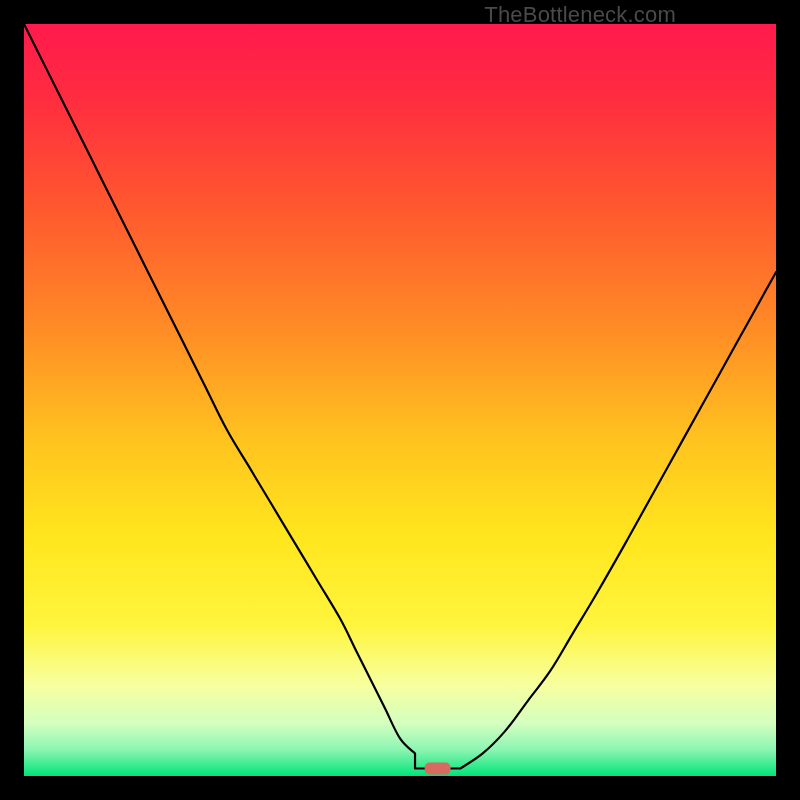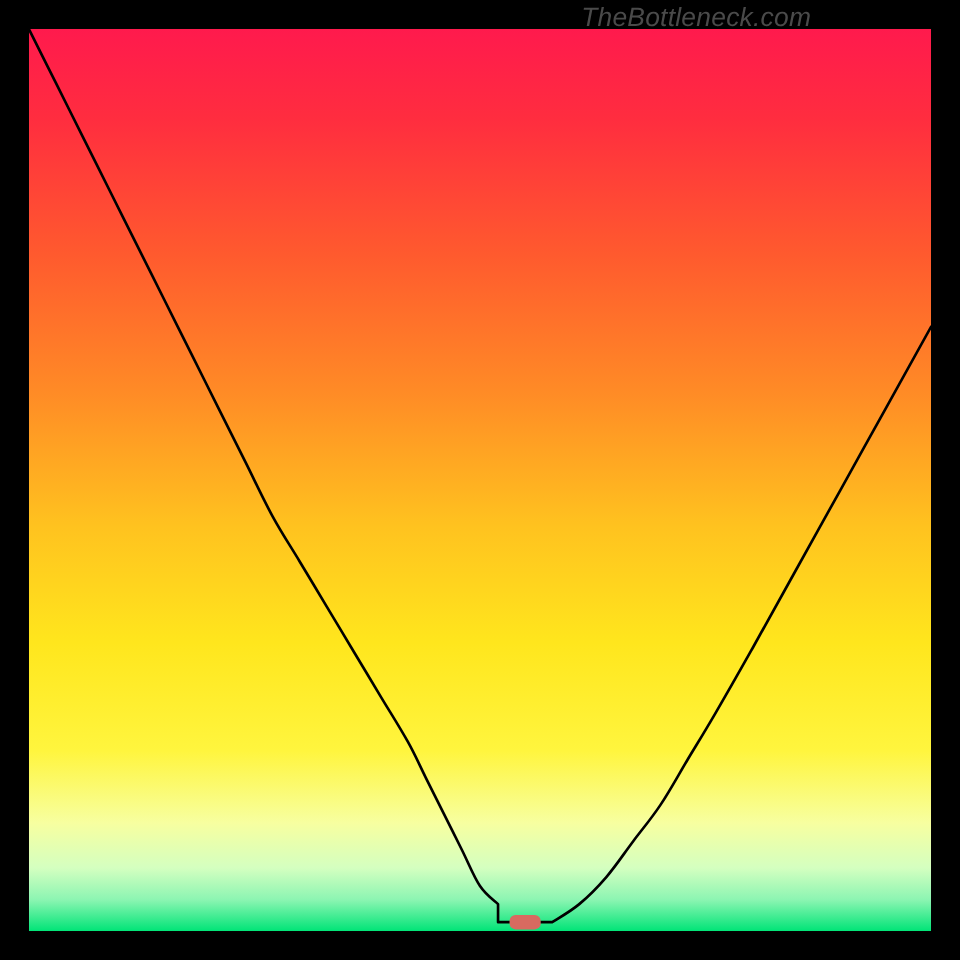--- a/index.html
+++ b/index.html
@@ -9,21 +9,20 @@
     height: 800px;
     background: #000;
     overflow: hidden;
     font-family: Arial, Helvetica, sans-serif;
   }
   .stage {
     position: relative;
     width: 688px;
     height: 800px;
     background: #000;
-    font-style: italic;
   }
   .watermark {
     position: absolute;
     top: 2px;
     right: 12px;
     color: #4a4a4a;
     font-size: 22px;
     font-weight: 500;
     letter-spacing: 0.2px;
     z-index: 20;

